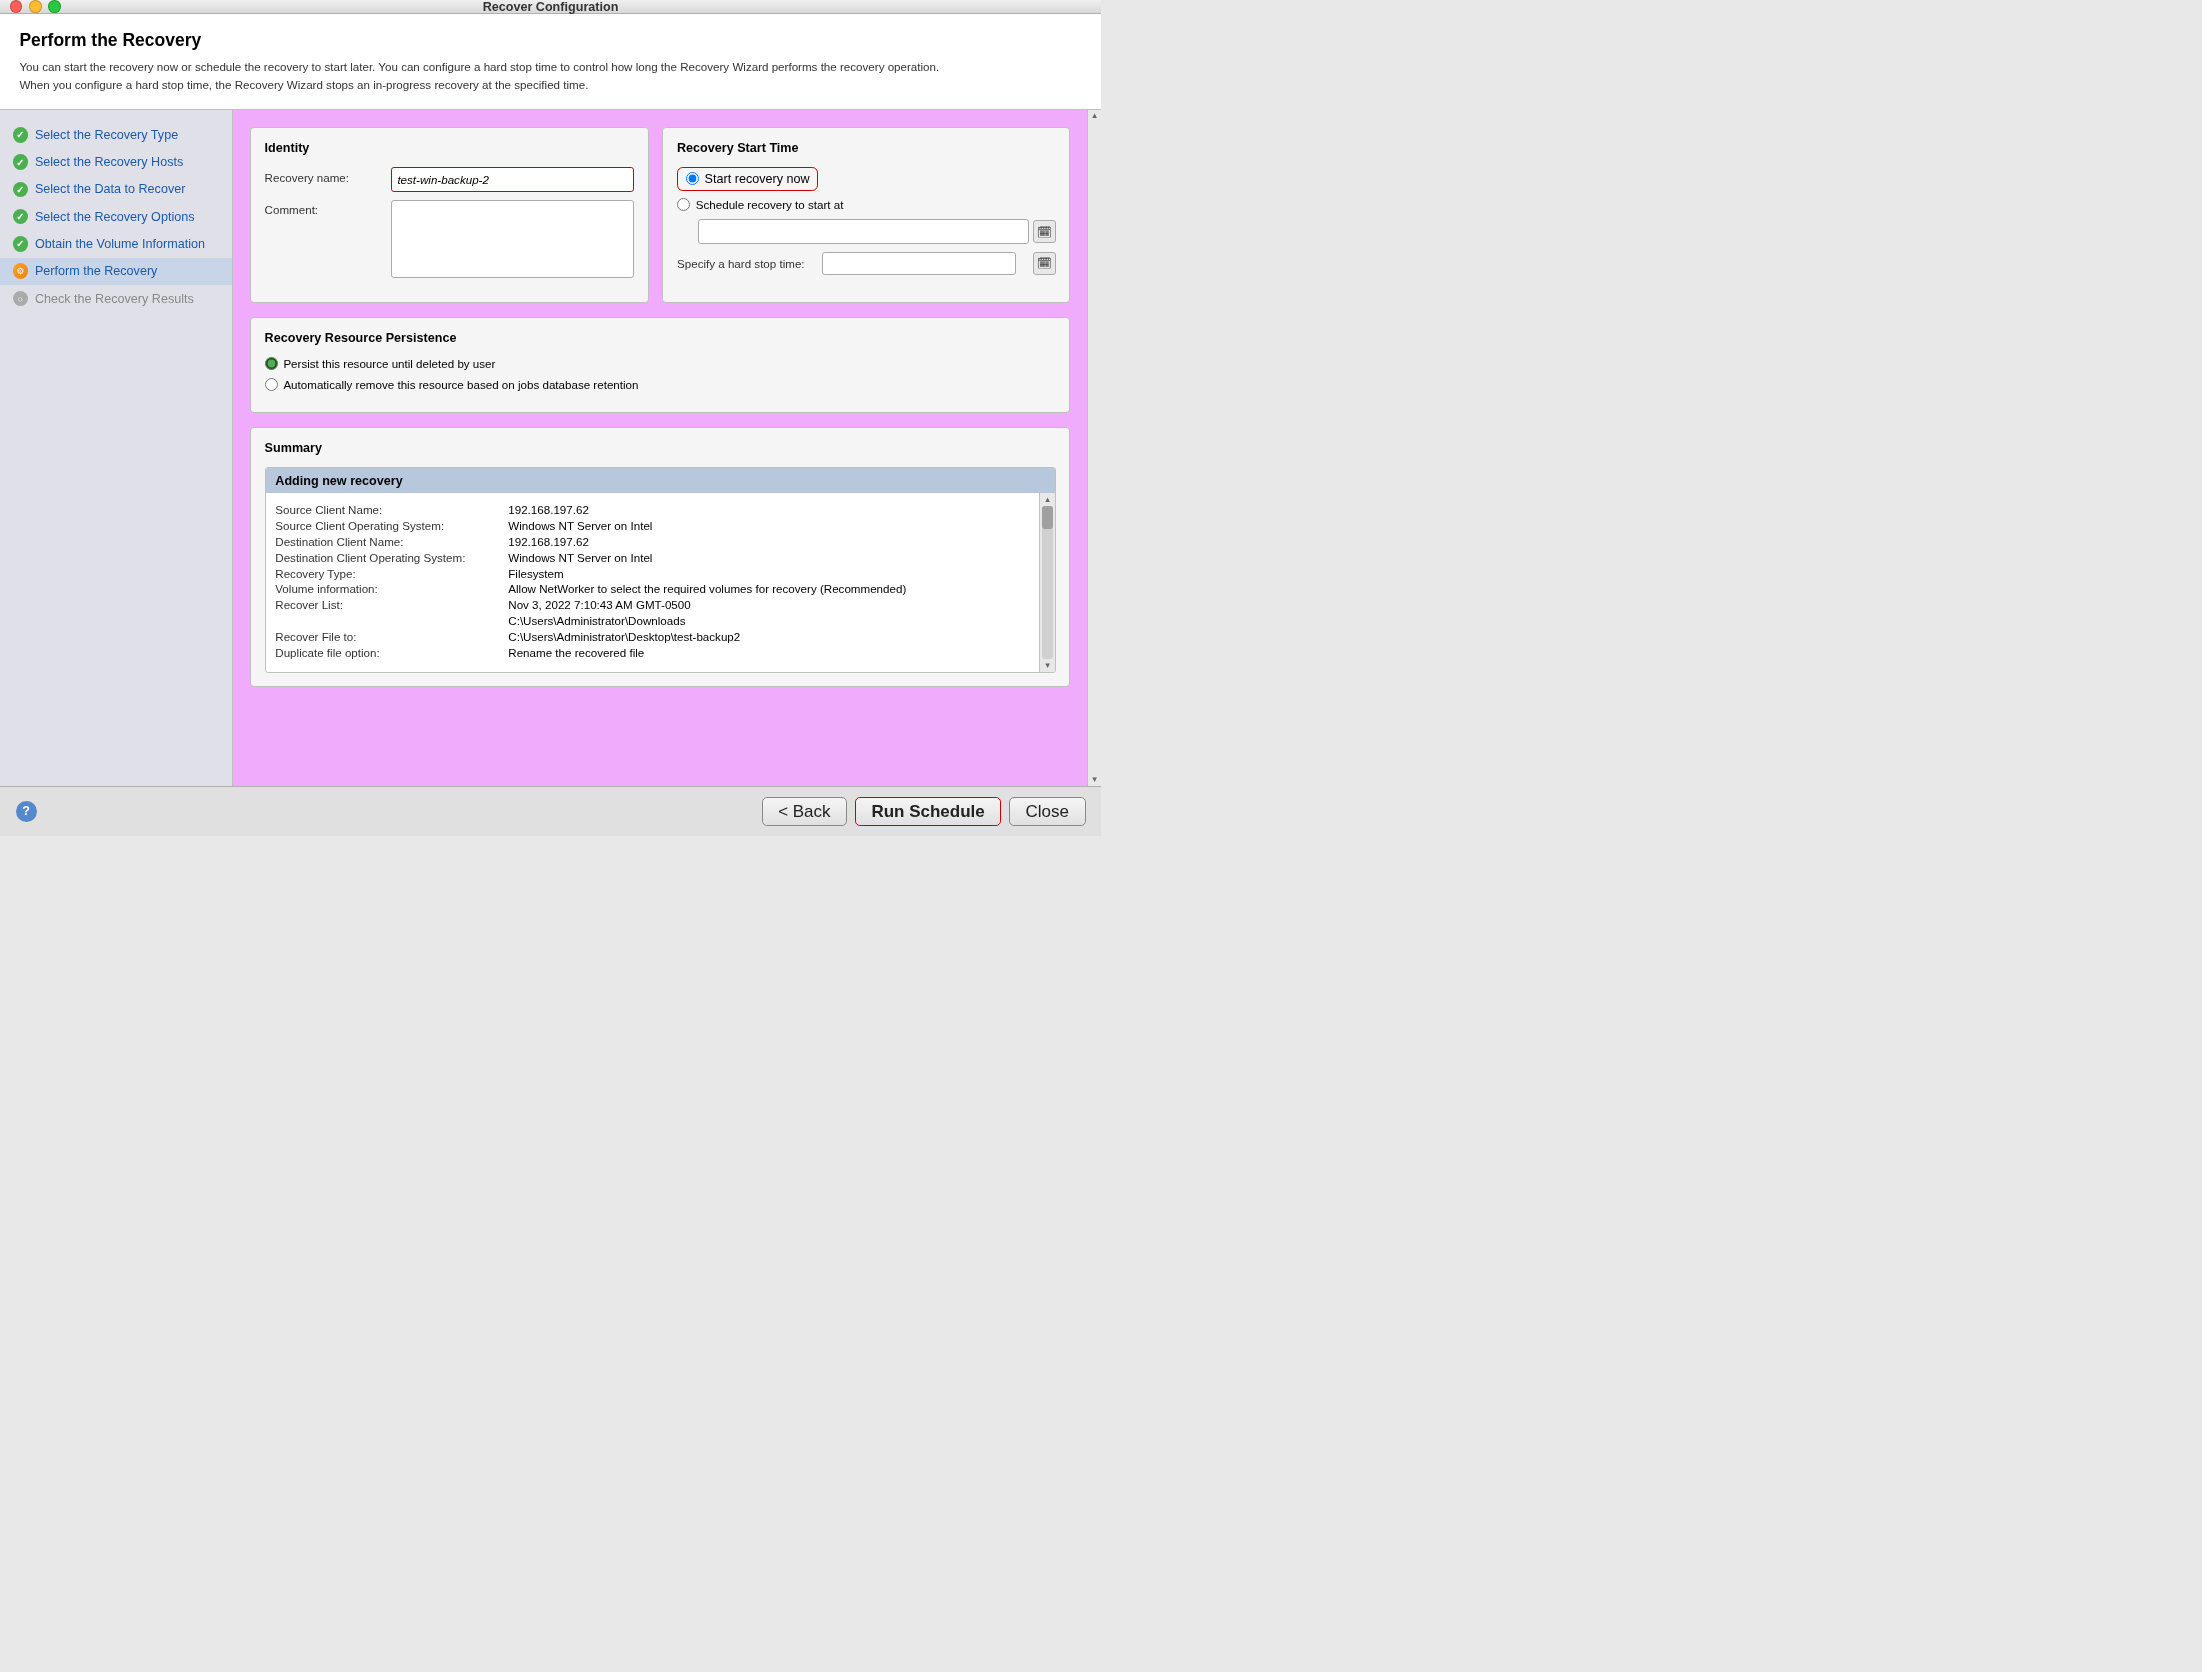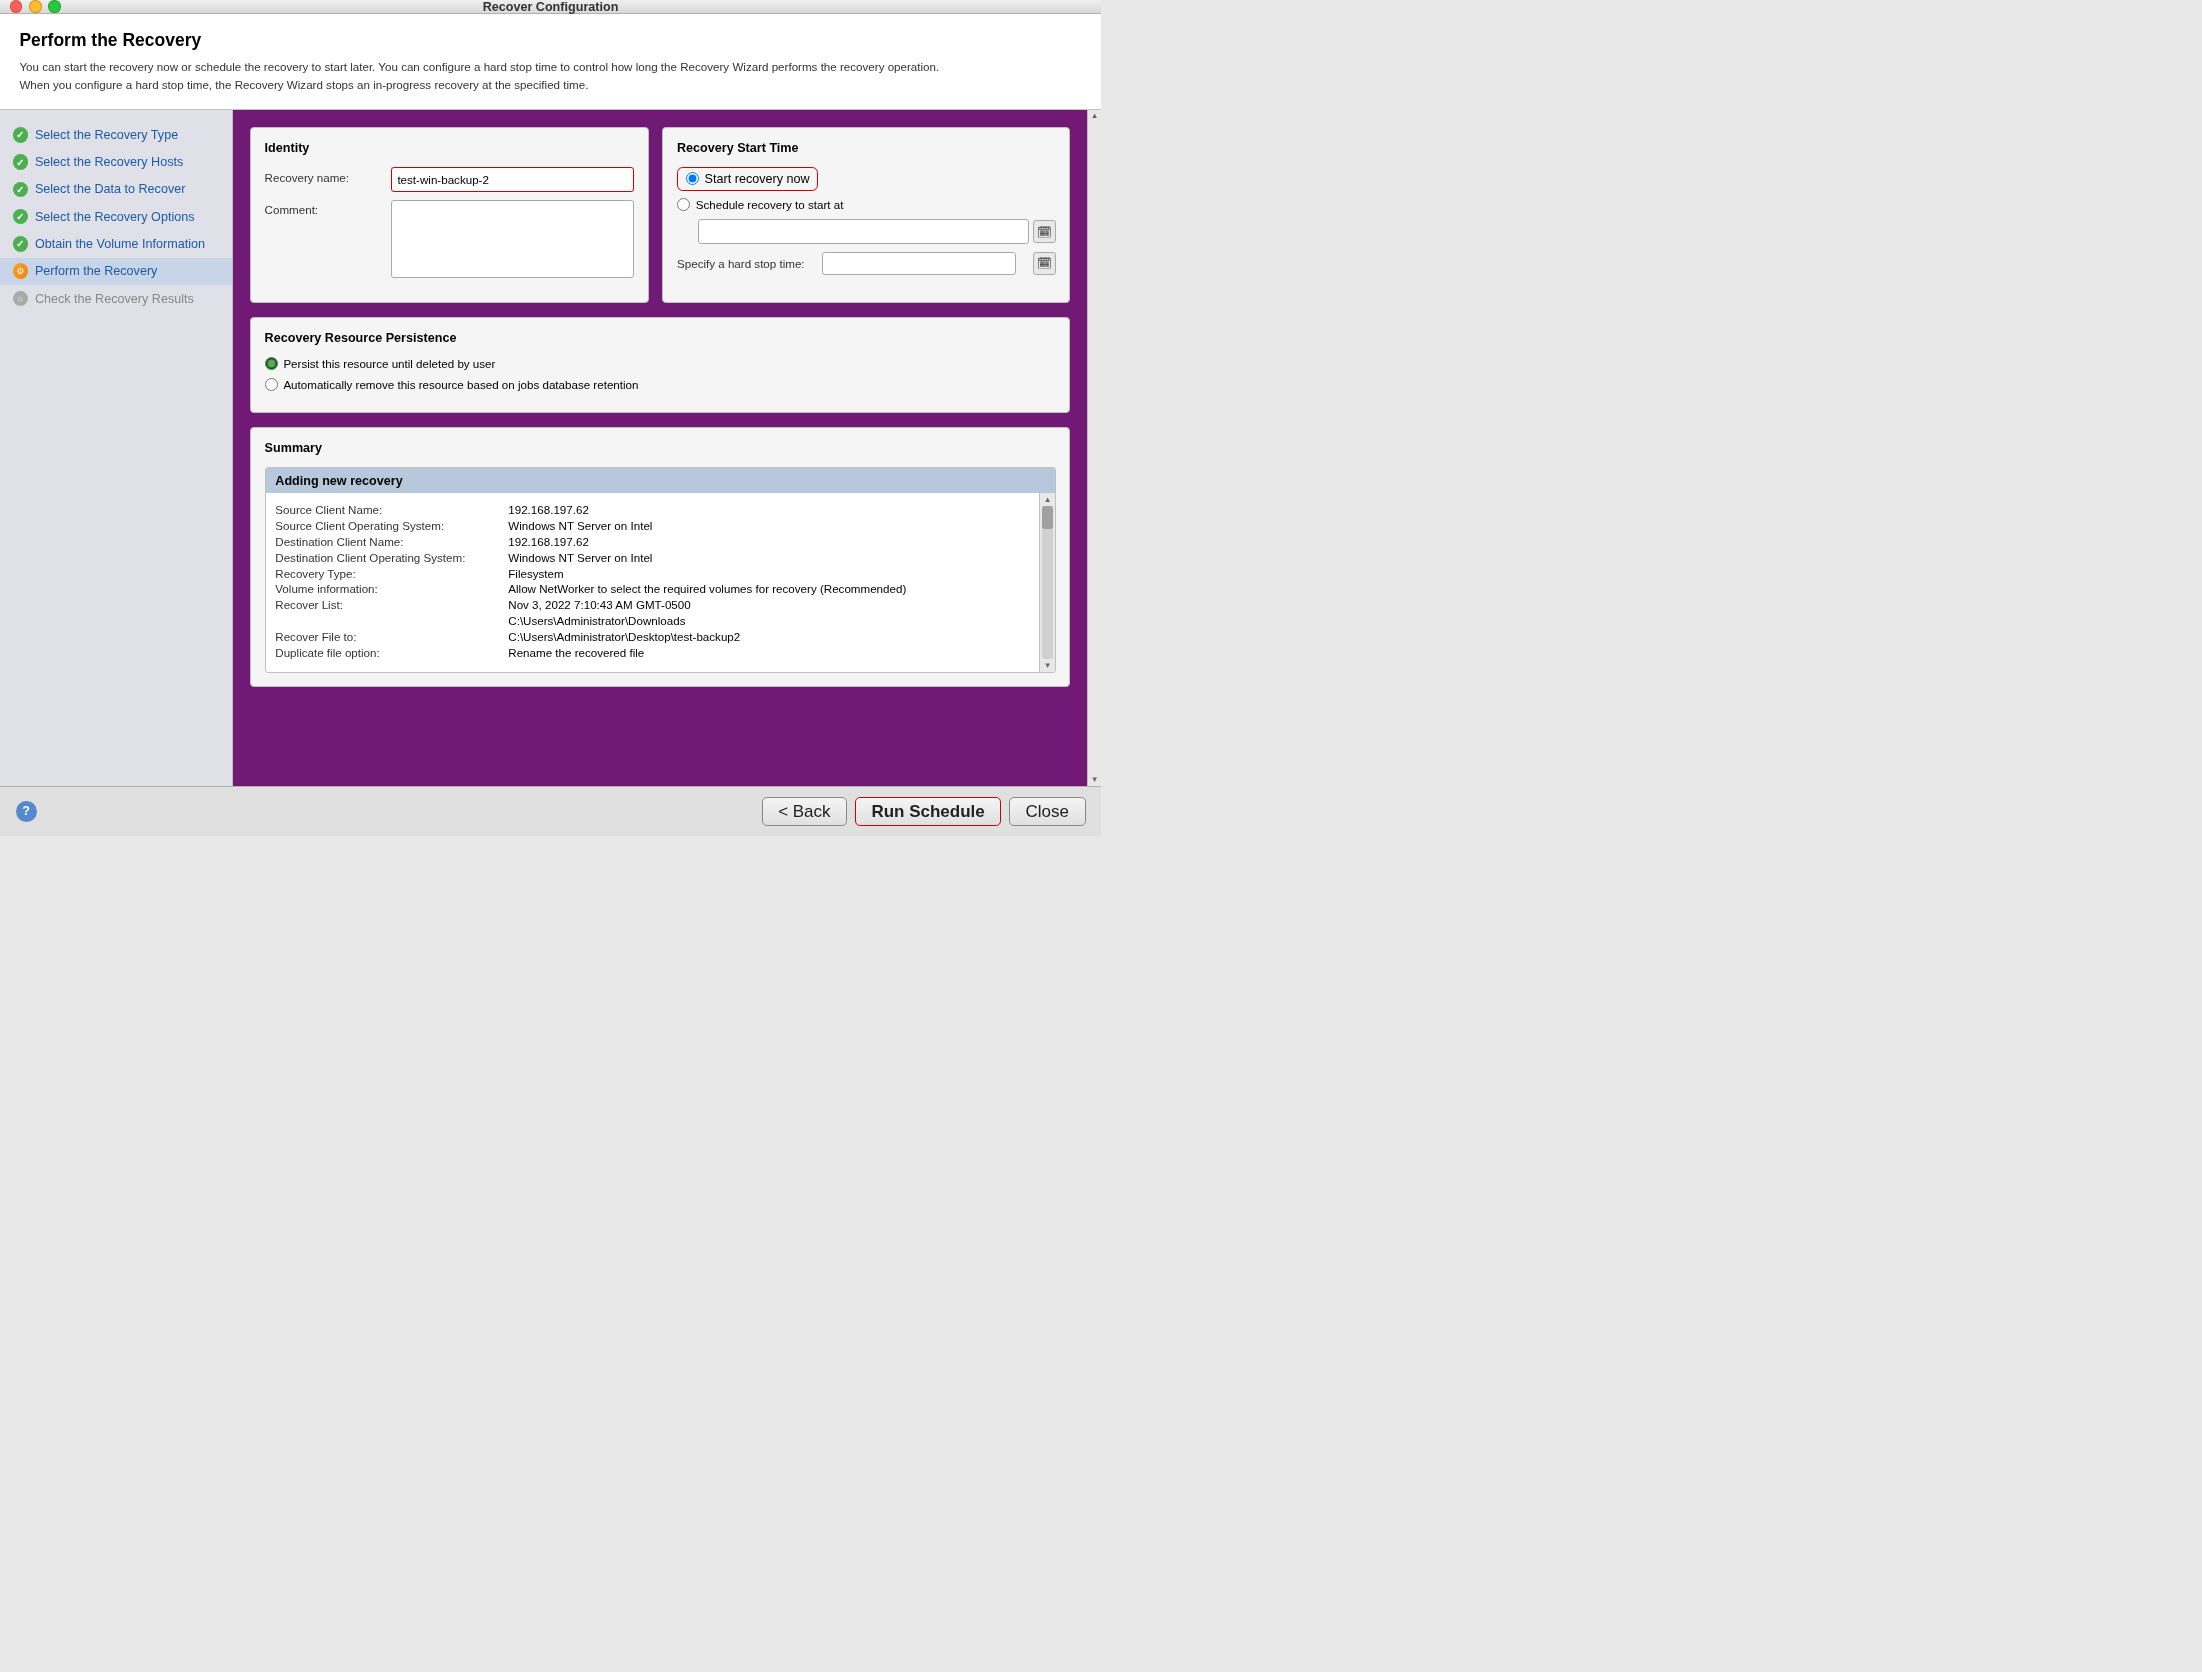--- a/index.html
+++ b/index.html
@@ -45,21 +45,21 @@
       font-size: 12.6px;
       font-weight: 600;
       color: #333;
     }
 
     
     .main-content {
       display: flex;
       flex-direction: column;
       flex: 1;
-      background: #701a75;
+      background: #f0abfc;
       overflow: hidden;
     }
 
     
     .header-section {
       background: white;
       padding: 15.5px 19.4px 15.5px 19.4px;
       border-bottom: 1px solid #c0c0c0;
       flex-shrink: 0;
     }
@@ -213,20 +213,21 @@
       border: 1px solid #aaa;
       border-radius: 2.9px;
       padding: 1.9px 5.8px;
       font-size: 11.6px;
       background: white;
       outline: none;
     }
     input[type="text"].highlighted {
       border: 1.9px solid #cc0000;
       outline: none;
+      font-style: italic;
     }
     textarea {
       width: 100%;
       height: 78px;
       border: 1px solid #aaa;
       border-radius: 2.9px;
       padding: 3.9px 5.8px;
       font-size: 11.6px;
       background: white;
       resize: none;

